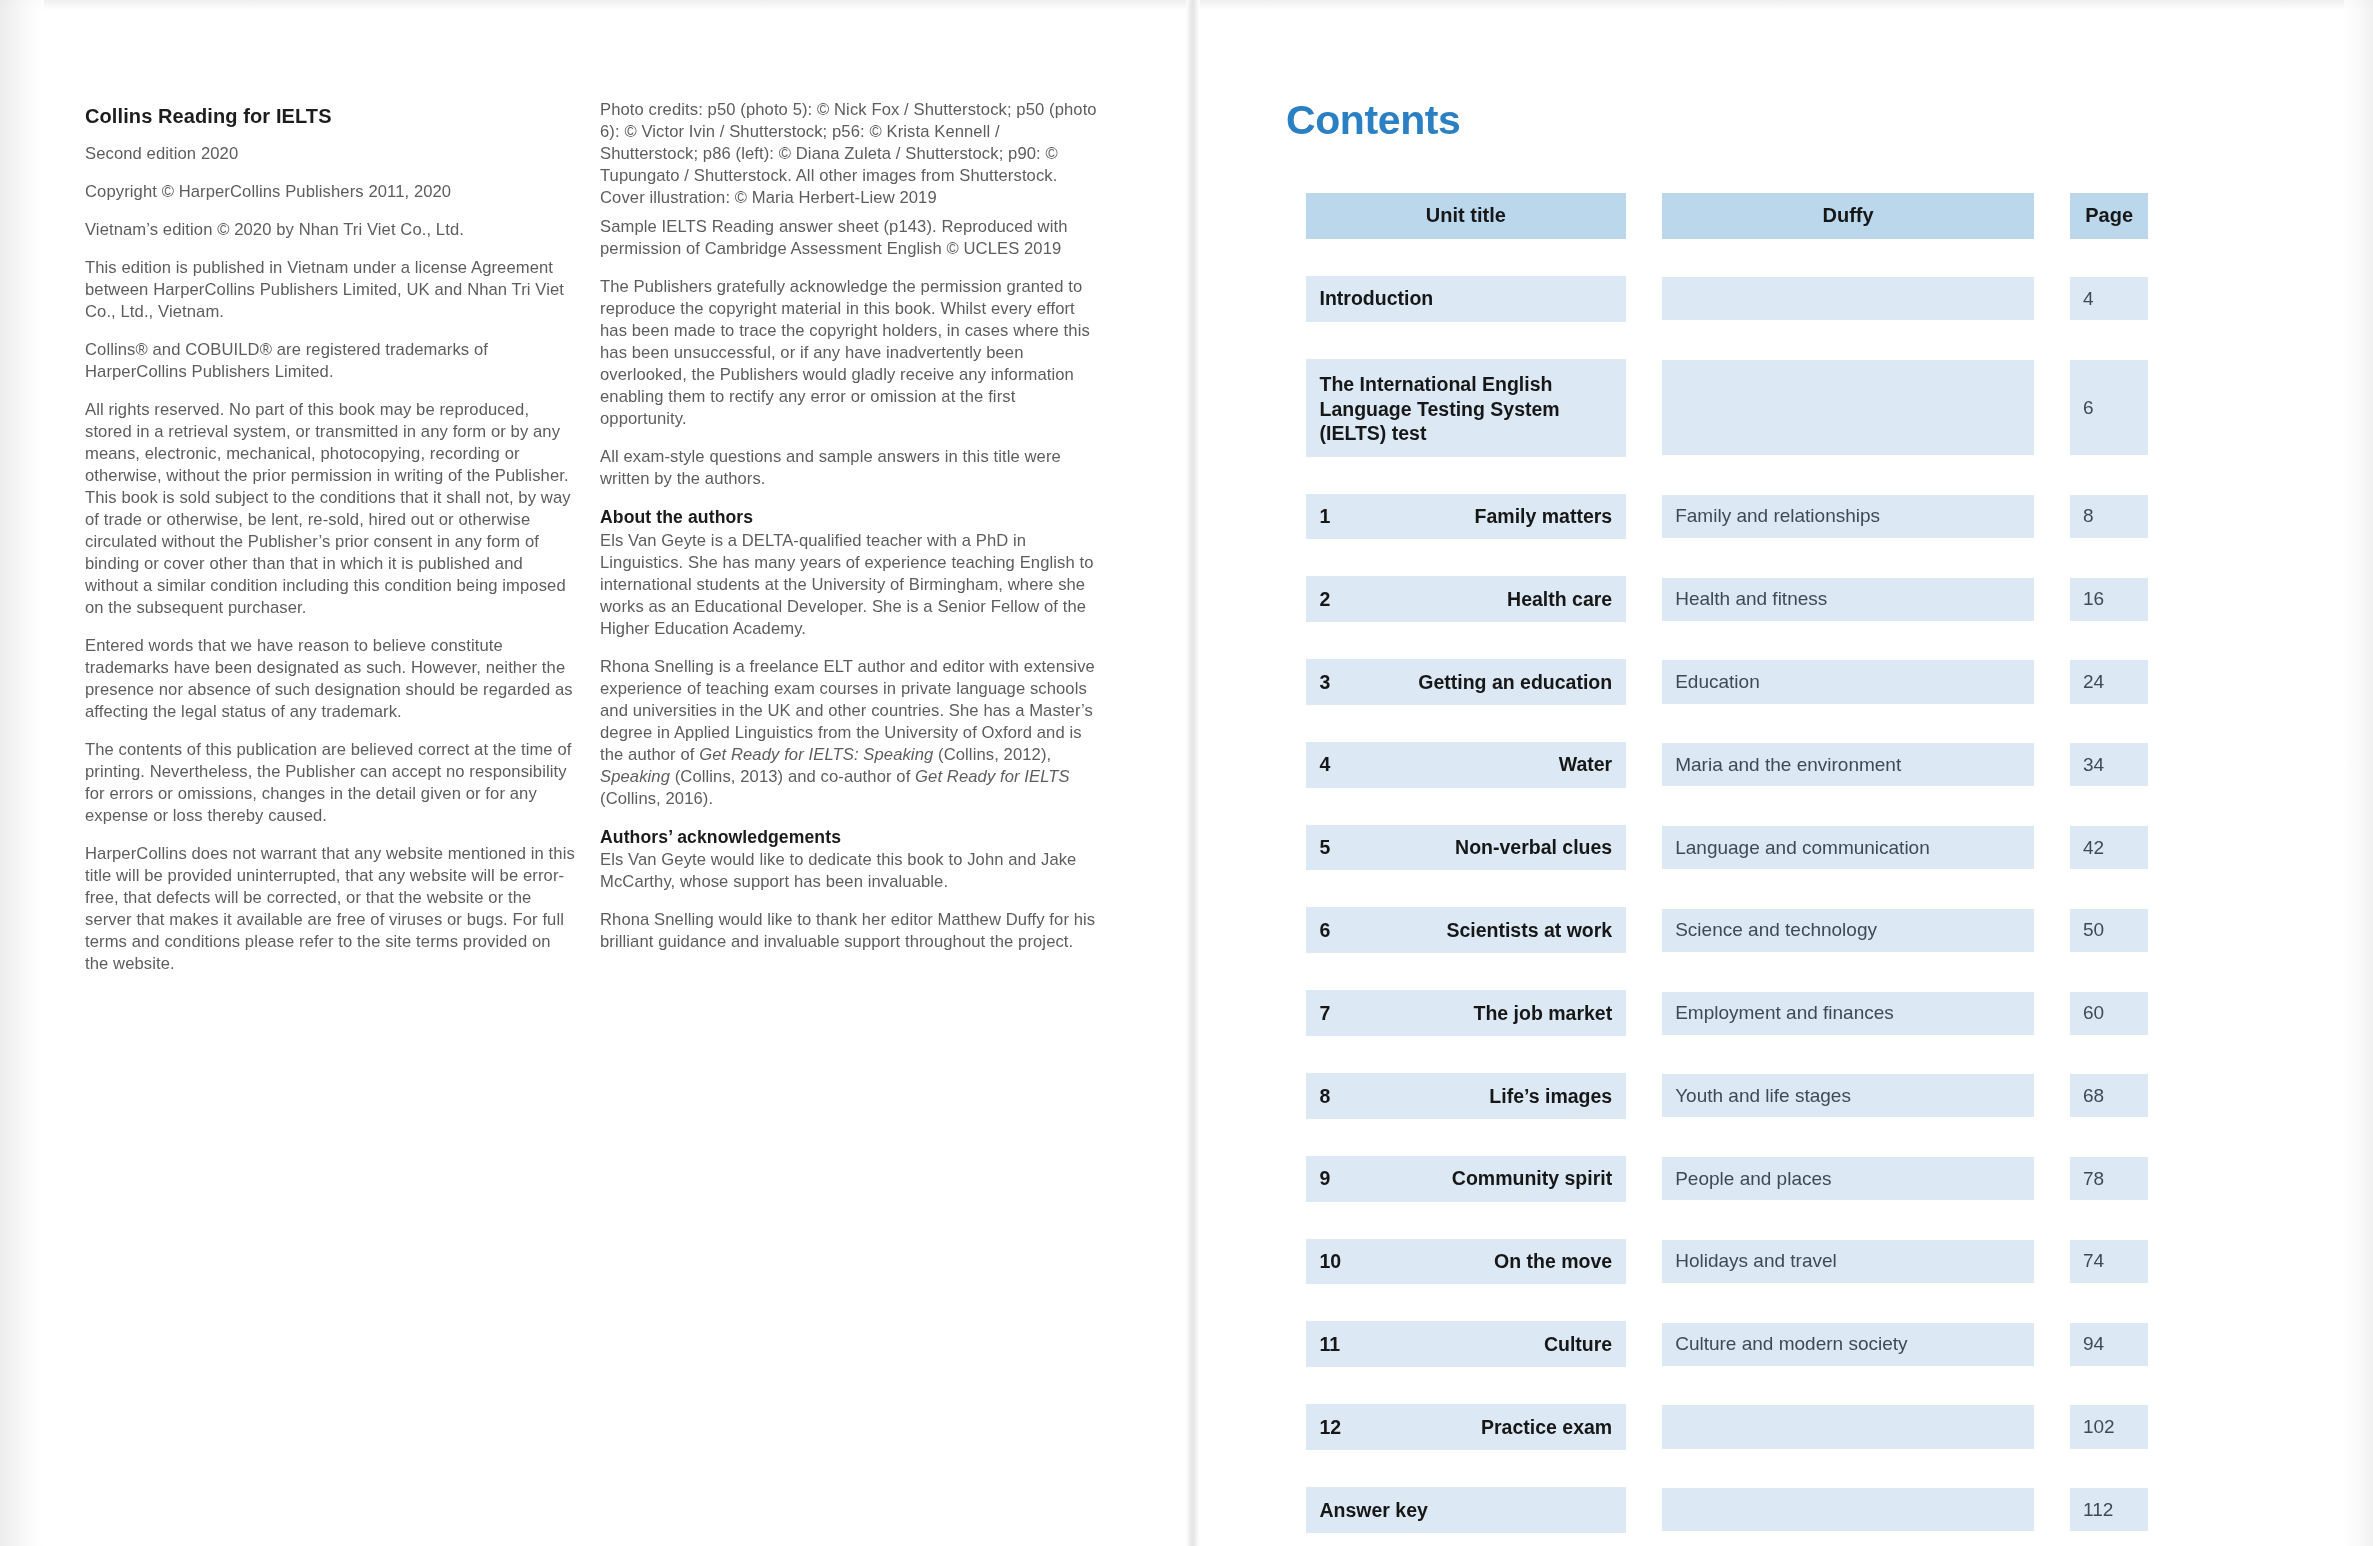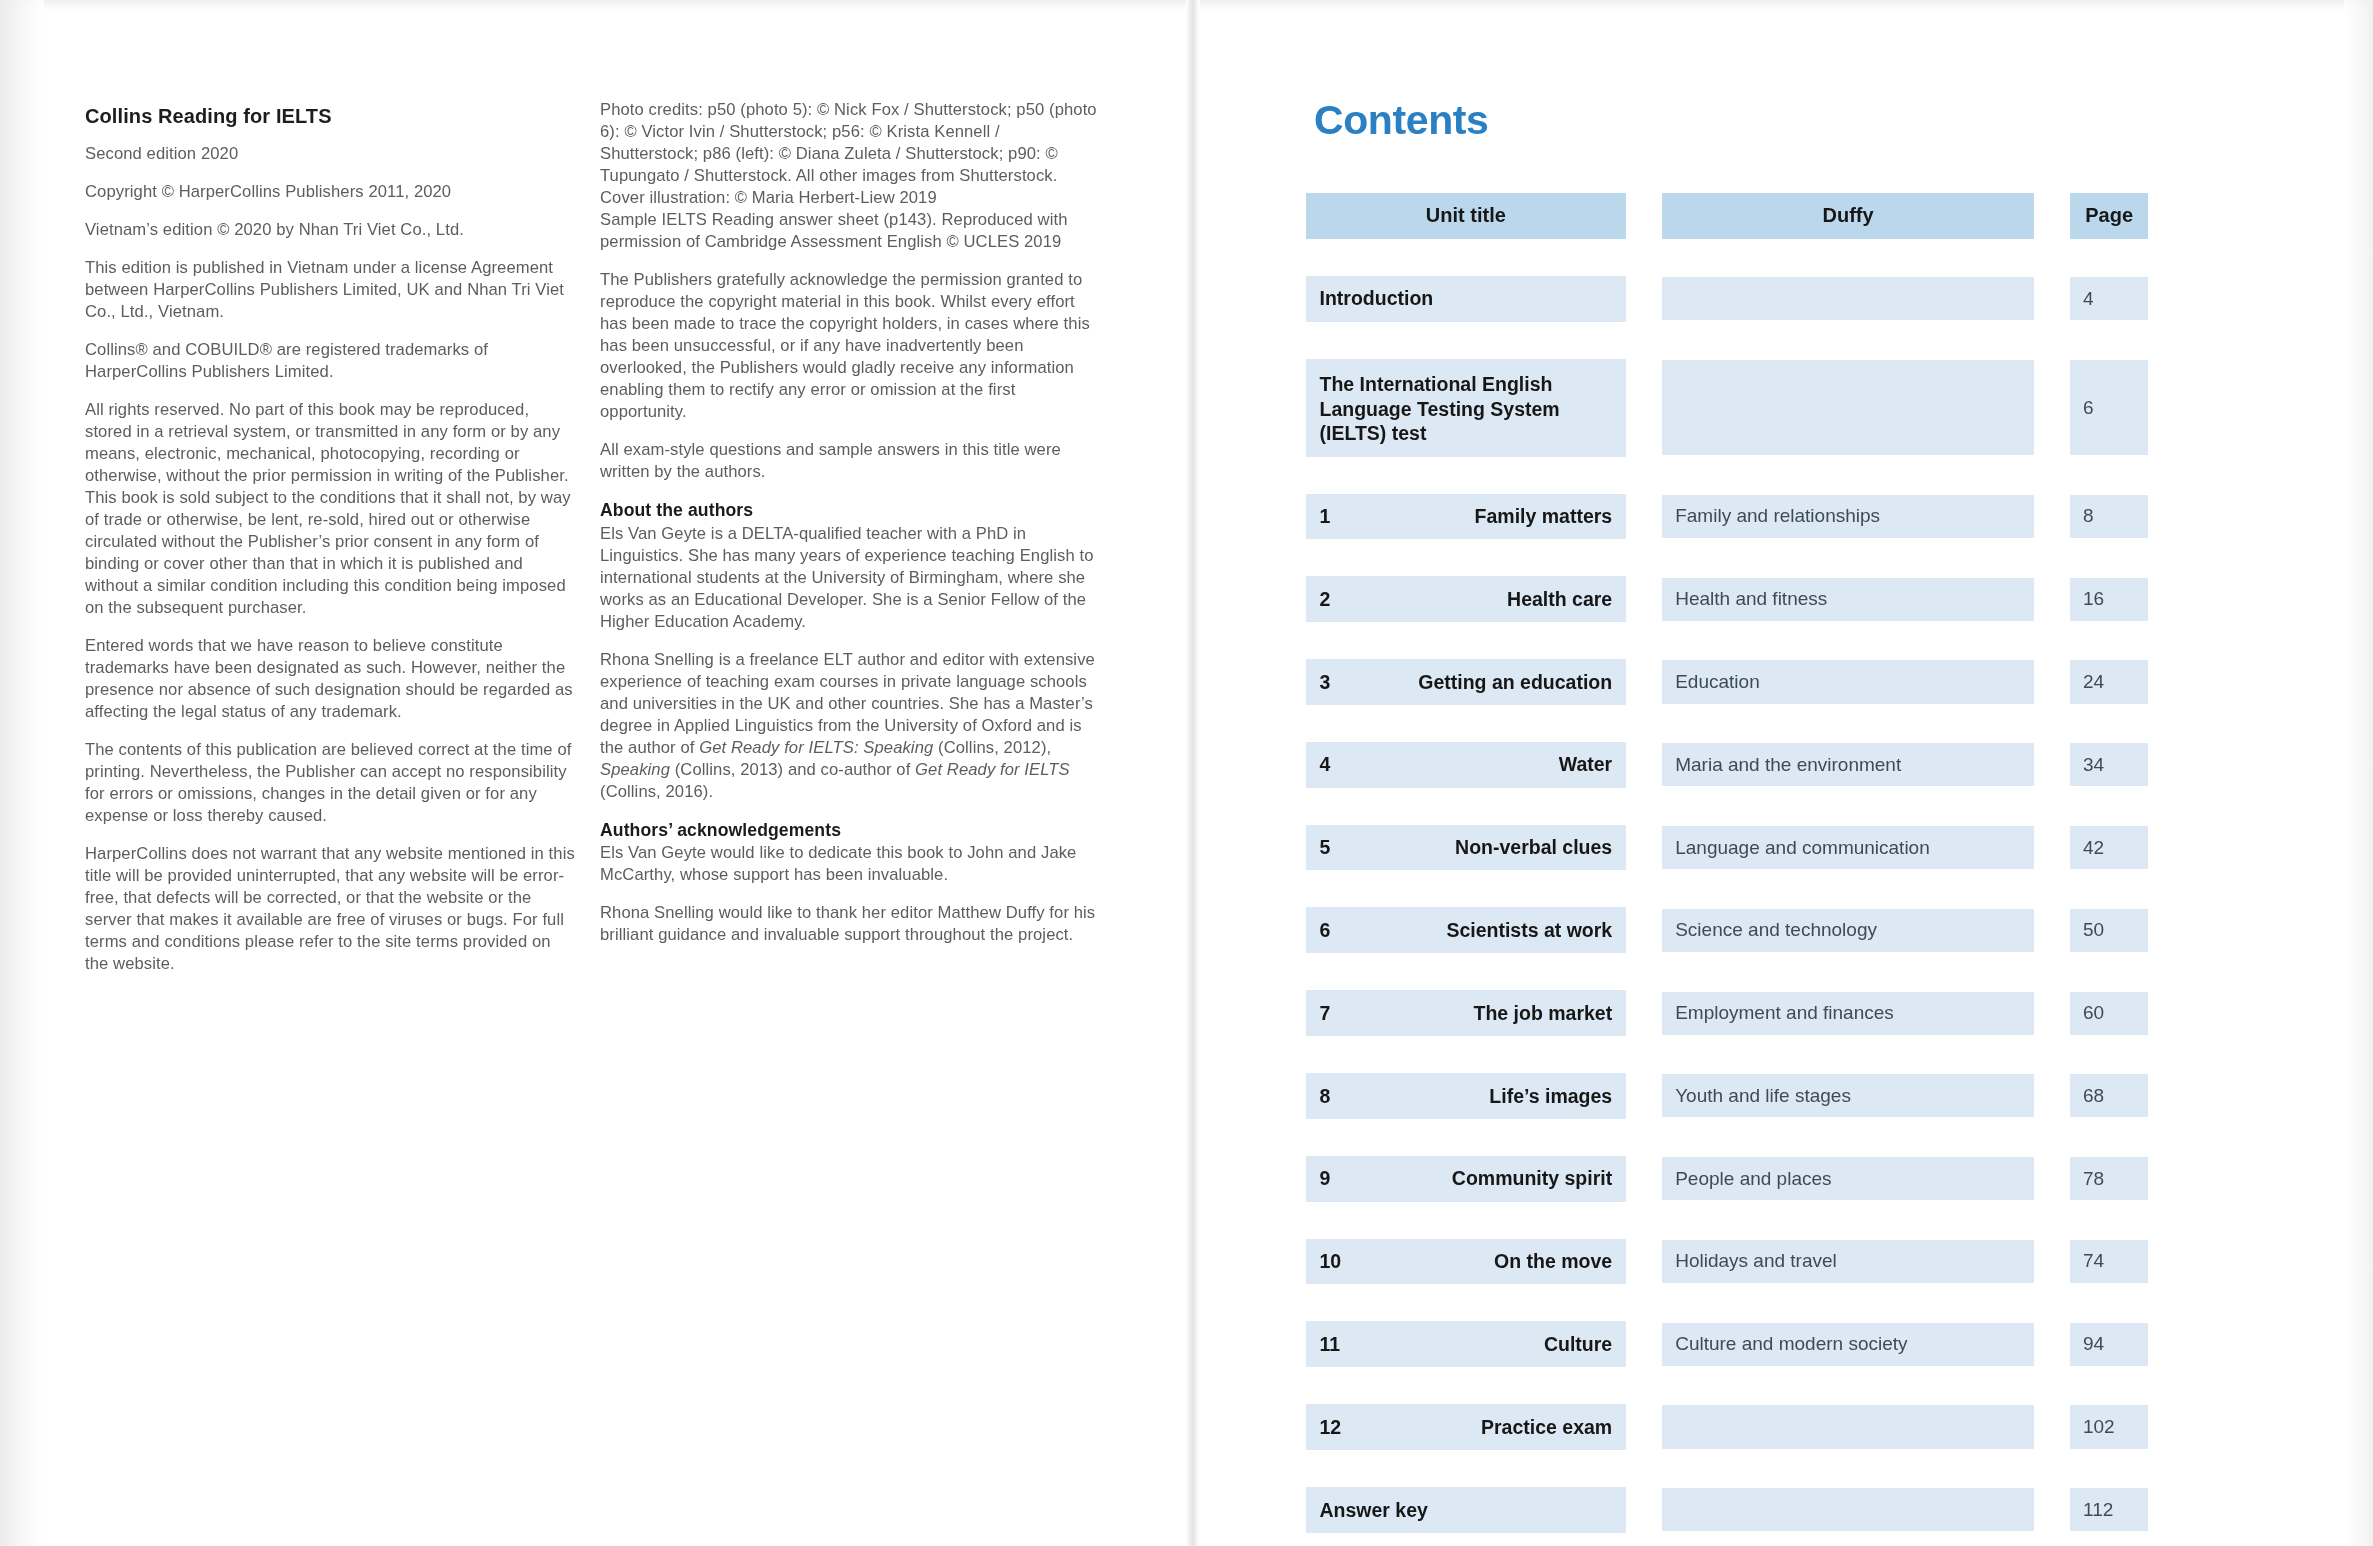--- a/index.html
+++ b/index.html
@@ -66,21 +66,21 @@
     font-size: 16.6px;
     line-height: 22px;
   }
   .col-1 { left: 41px;  top: 95px; width: 492px; }
   .col-2 { left: 556px; top: 89px; width: 500px; }
 
   .col p {
     margin: 0 0 16px 0;
     letter-spacing: 0.1px;
   }
-  .col p.tight { margin-bottom: 0; }
+  .col p.tight { margin-bottom: 7px; }
 
   .imprint-title {
     font-size: 20px;
     font-weight: bold;
     color: #1d1d1d;
     margin: 0 0 16.4px 0 !important;
     letter-spacing: 0.1px;
   }
   .sub-head {
     font-size: 17.6px;
@@ -97,21 +97,20 @@
     width: 1145px; height: 1527px;
     background: #ffffff;
   }
   .contents-title {
     position: absolute;
     left: 87px; top: 87px;
     font-size: 41px;
     font-weight: bold;
     color: #2a80c2;
     letter-spacing: -0.4px;
-    margin-left: 28px;
   }
 
   .toc {
     position: absolute;
     left: 87px; top: 162px;
     width: 882px;
     border-collapse: separate;
     border-spacing: 4.8px 5.8px;
     table-layout: fixed;
   }

